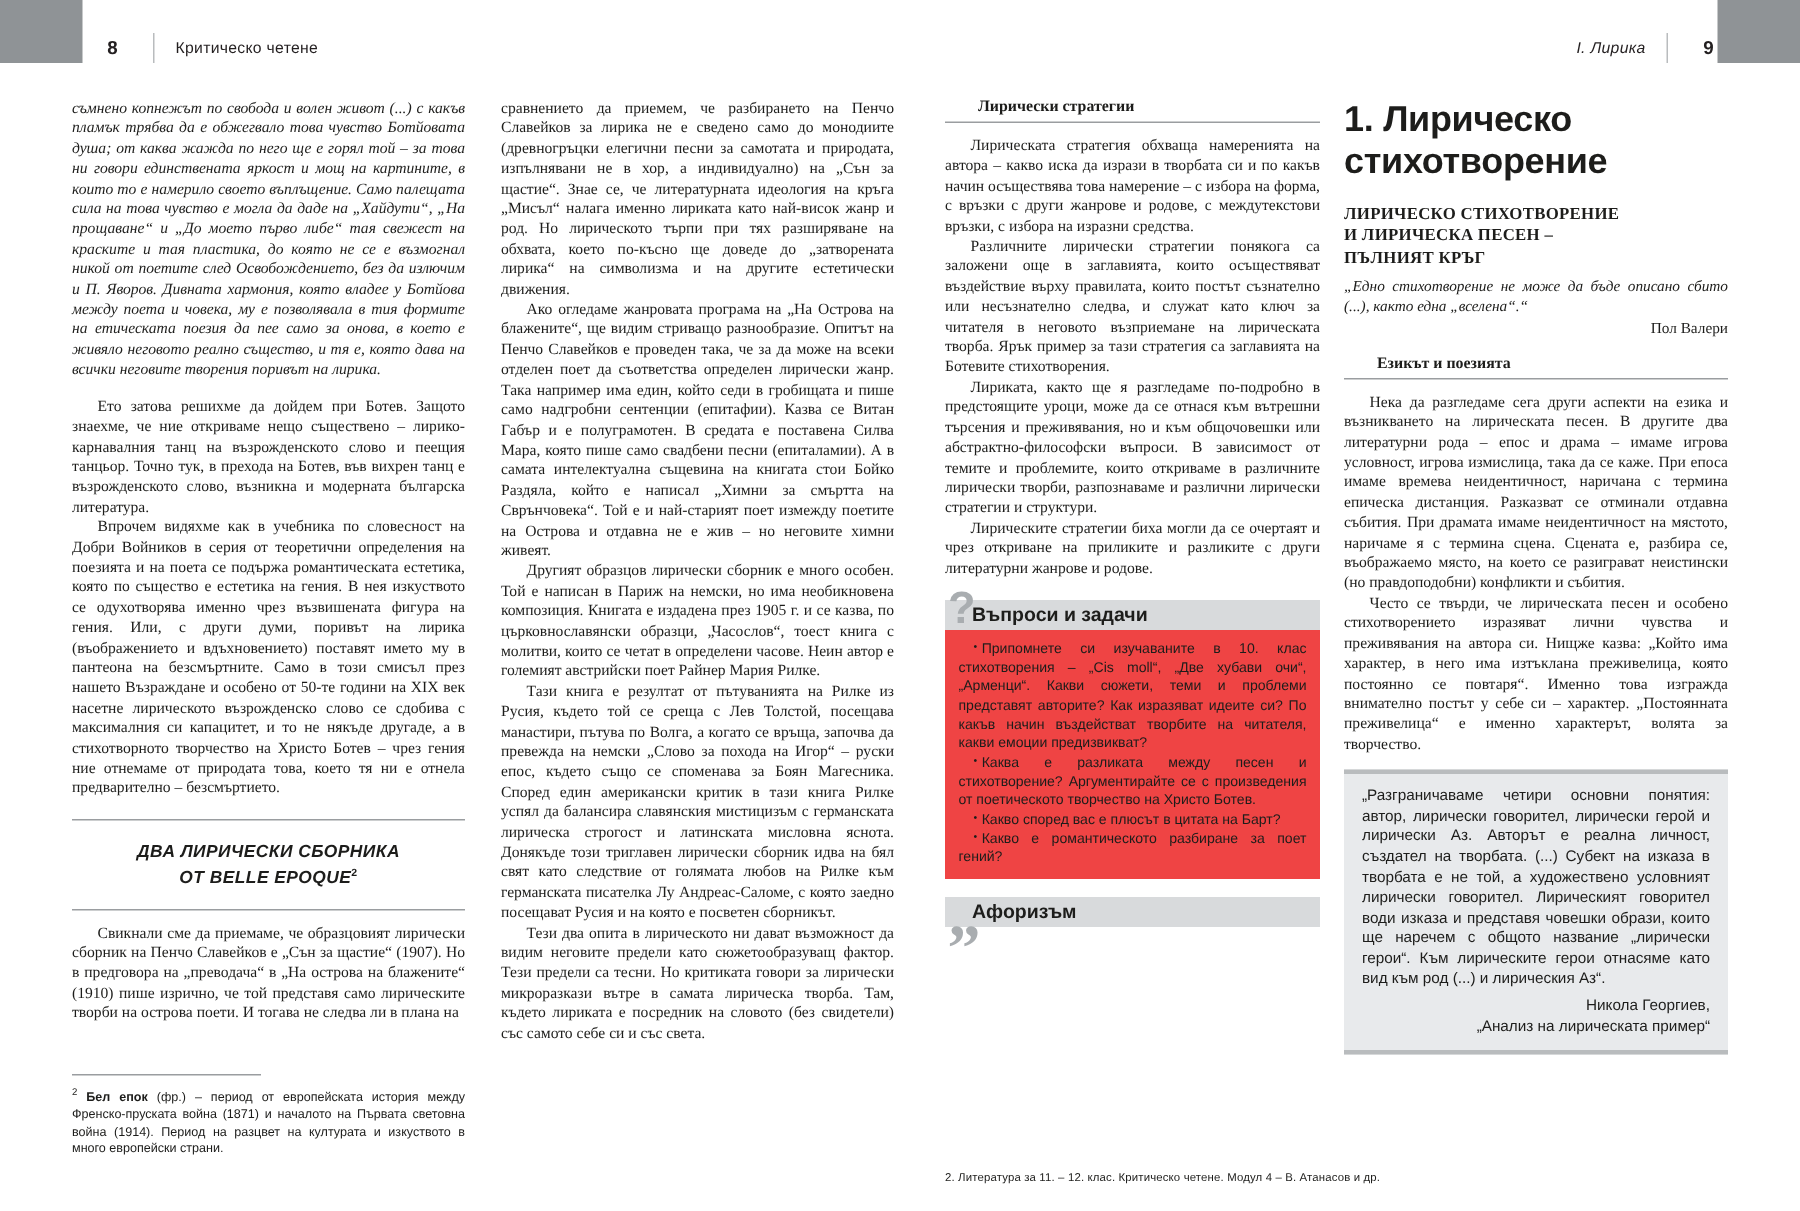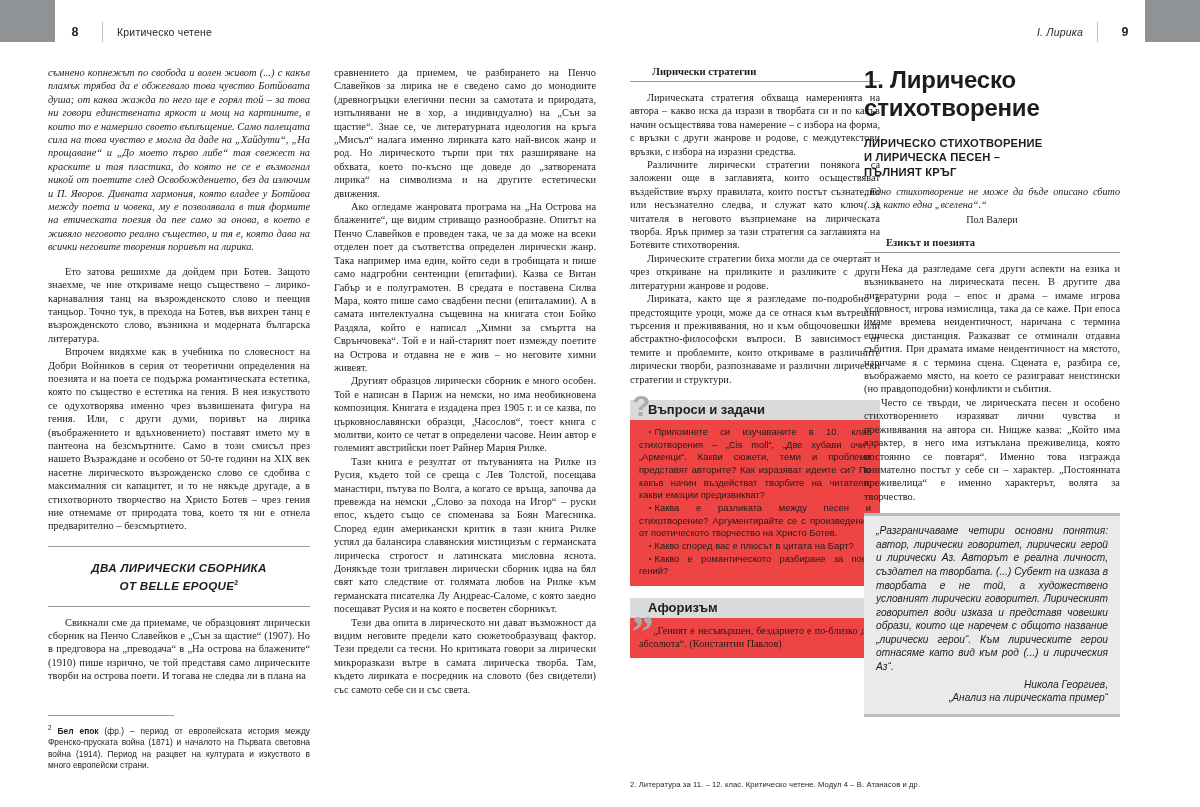--- a/index.html
+++ b/index.html
@@ -13,39 +13,39 @@
   .page{position:absolute;inset:0;background:#fff;}
 
   
   .trim{position:absolute;background:#8f9396;}
   .trim-tl{left:0;top:0;width:55px;height:42px;}
   .trim-tr{right:0;top:0;width:55px;height:42px;}
 
   
   .runhead{position:absolute;top:22px;display:flex;align-items:center;gap:0;}
   .rh-left{left:62px;}
-  .rh-right{right:62px;}
+  .rh-right{right:48px;}
   .folio{
     font-family:"Liberation Sans", sans-serif;
     font-weight:bold;font-size:12.5px;color:#231f20;
     width:26px;text-align:center;
   }
   .rh-rule{width:1px;height:20px;background:#b9bcbe;margin:0 14px;}
   .rh-title{
     font-family:"Liberation Sans", sans-serif;
     font-size:10.5px;color:#231f20;letter-spacing:.2px;
   }
   .rh-title.ital{font-style:italic;}
 
   
   .col{position:absolute;top:66px;width:262px;}
   .c1{left:48px;}
   .c2{left:334px;}
   .c3{left:630px;width:250px;}
-  .c4{left:864px;width:256px;}
+  .c4{left:896px;width:256px;}
 
   .body{
     font-size:10.4px;
     line-height:13.4px;
     text-align:justify;
     color:#1d1d1b;
     hyphens:auto;
   }
   .body p{margin:0;text-indent:17px;}
   .body p.noind{text-indent:0;}
@@ -88,29 +88,29 @@
   .sec .rule{height:1px;background:#9a9da0;margin:4px 0 9px 0;}
 
   
   .bigtitle{
     font-family:"Liberation Sans", sans-serif;
     font-weight:bold;font-size:24px;line-height:28px;
     color:#1d1d1b;margin:0 0 14px 0;letter-spacing:-.2px;
   }
   .subtitle{
     margin:0 0 6px 0;
-    font-family:Liberation Sans, sans-serif;
+    font-family:Liberation Serif, serif;
     font-weight:bold;font-size:11.2px;line-height:14.4px;
     letter-spacing:.2px;color:#1d1d1b;
   }
   .epigraph{
     font-style:italic;font-size:10.2px;line-height:13.2px;
     text-align:justify;color:#1d1d1b;
   }
-  .epigraph .src{display:block;text-align:center;font-style:normal;margin-top:1px;}
+  .epigraph .src{display:block;text-align:right;font-style:normal;margin-top:1px;}
 
   
   .panel{position:relative;margin-top:6px;}
   .panel-head{
     display:flex;align-items:center;
     background:#d8dadc;height:20px;
     position:relative;
   }
   .panel-head .ttl{
     font-family:"Liberation Sans", sans-serif;
@@ -138,21 +138,21 @@
   }
 
   
   .pullquote{
     background:#e8eaec;
     border-top:3px solid #b9bcbe;
     border-bottom:3px solid #b9bcbe;
     padding:8px 12px 9px 12px;
     margin-top:10px;
     font-family:"Liberation Sans", sans-serif;
-    font-size:10.2px;line-height:13.6px;text-align:justify;color:#1d1d1b;font-style:italic;
+    font-size:10.2px;line-height:13.6px;text-align:justify;color:#1d1d1b;
   }
   .pullquote .src{display:block;text-align:right;margin-top:4px;}
   .pullquote .src .l2{display:block;}
 
   
   .imprint{
     position:absolute;left:630px;bottom:18px;
     font-family:"Liberation Sans", sans-serif;
     font-size:7.6px;color:#1d1d1b;letter-spacing:.1px;
   }
@@ -224,45 +224,42 @@
   <div class="gutter"></div>
 
   <div class="col c3">
     <div class="sec">
       <h4>Лирически стратегии</h4>
       <div class="rule"></div>
     </div>
     <div class="body">
       <p>Лирическата стратегия обхваща намеренията на автора – какво иска да изрази в творбата си и по какъв начин осъществява това намерение – с избора на форма, с връзки с други жанрове и родове, с междутекстови връзки, с избора на изразни средства.</p>
       <p>Различните лирически стратегии понякога са заложени още в заглавията, които осъществяват въздействие върху правилата, които постът съзнателно или несъзнателно следва, и служат като ключ за читателя в неговото възприемане на лирическата творба. Ярък пример за тази стратегия са заглавията на Ботевите стихотворения.</p>
+      <p>Лириката, както ще я разгледаме по-подробно в предстоящите уроци, може да се отнася към вътрешни търсения и преживявания, но и към общочовешки или абстрактно-философски въпроси. В зависимост от темите и проблемите, които откриваме в различните лирически творби, разпознаваме и различни лирически стратегии и структури.</p>
       <p>Лирическите стратегии биха могли да се очертаят и чрез откриване на приликите и разликите с други литературни жанрове и родове.</p>
-      <p>Лириката, както ще я разгледаме по-подробно в предстоящите уроци, може да се отнася към вътрешни търсения и преживявания, но и към общочовешки или абстрактно-философски въпроси. В зависимост от темите и проблемите, които откриваме в различните лирически творби, разпознаваме и различни лирически стратегии и структури.</p>
     </div>
 
     <div class="panel" style="margin-top:14px;">
       <div class="panel-head">
         <span class="icon-q">?</span>
         <span class="ttl">Въпроси и задачи</span>
       </div>
       <div class="panel-body">
         <p class="qitem">Припомнете си изучаваните в 10. клас стихотворения – „Cis moll“, „Две хубави очи“, „Арменци“. Какви сюжети, теми и проблеми представят авторите? Как изразяват идеите си? По какъв начин въздействат творбите на читателя, какви емоции предизвикват?</p>
         <p class="qitem">Каква е разликата между песен и стихотворение? Аргументирайте се с произведения от поетическото творчество на Христо Ботев.</p>
         <p class="qitem">Какво според вас е плюсът в цитата на Барт?</p>
         <p class="qitem">Какво е романтическото разбиране за поет гений?</p>
       </div>
     </div>
 
     <div class="panel" style="margin-top:12px;">
       <div class="panel-head">
         <span class="icon-quote">„</span>
         <span class="ttl">Афоризъм</span>
       </div>
-      <div class="panel-body serif">
-        <p style="margin:0;text-indent:14px;">„Геният е несъвършен, бездарието е по-близко до абсолюта“. (Константин Павлов)</p>
-      </div>
     </div>
   </div>
 
   <div class="imprint">2. Литература за 11. – 12. клас. Критическо четене. Модул 4 – В. Атанасов и др.</div>
 
   <div class="col c4">
     <div class="bigtitle">
       <span>1. Лирическо</span><br>
       <span>стихотворение</span>
     </div>

